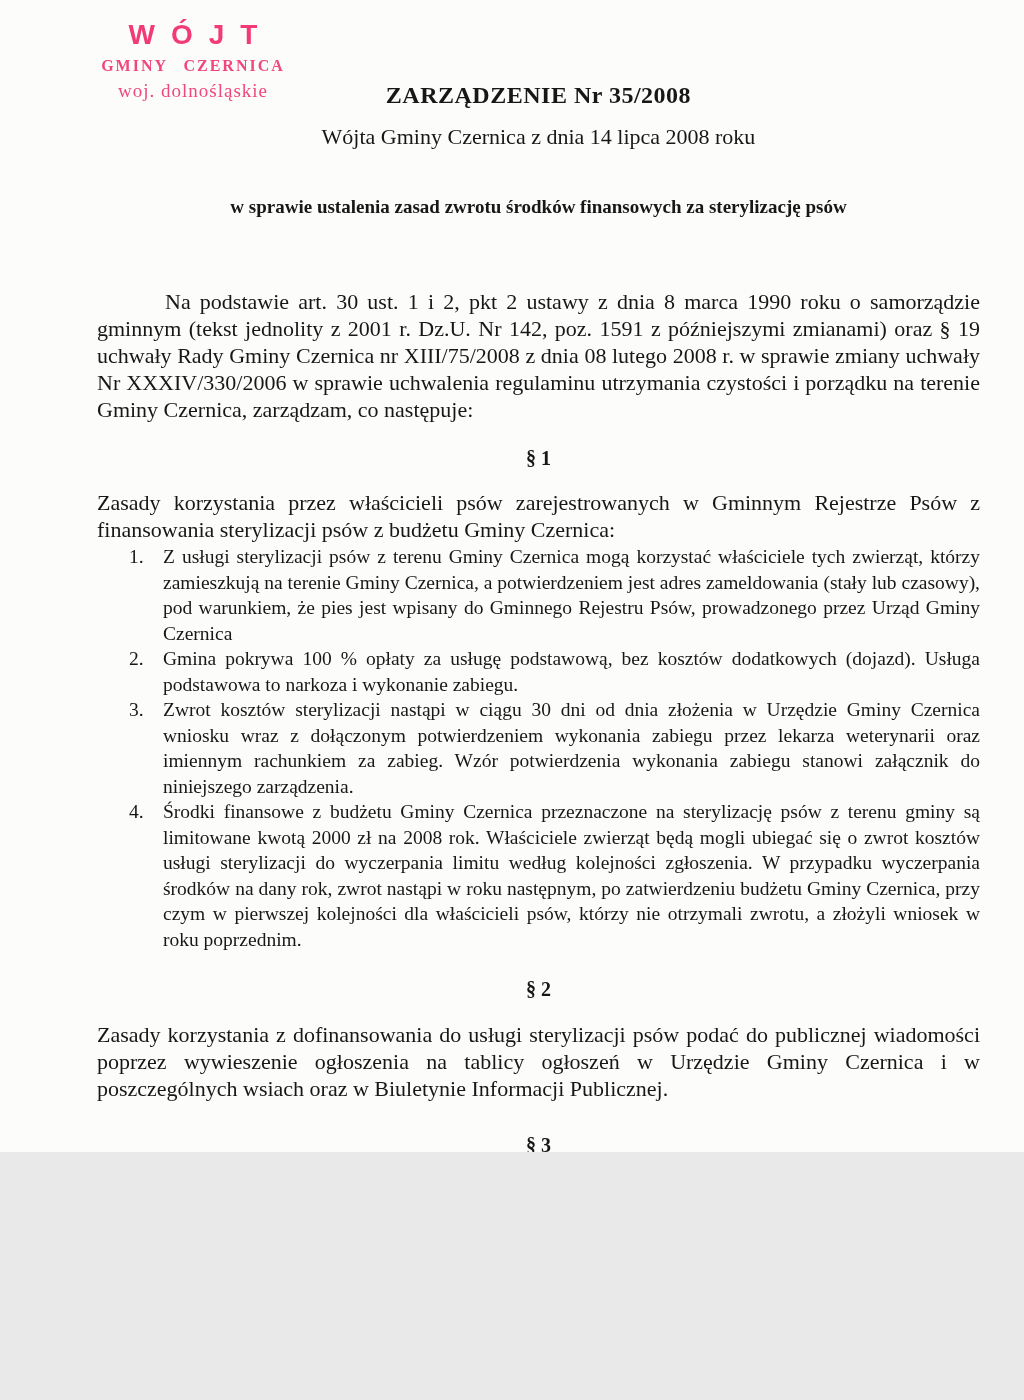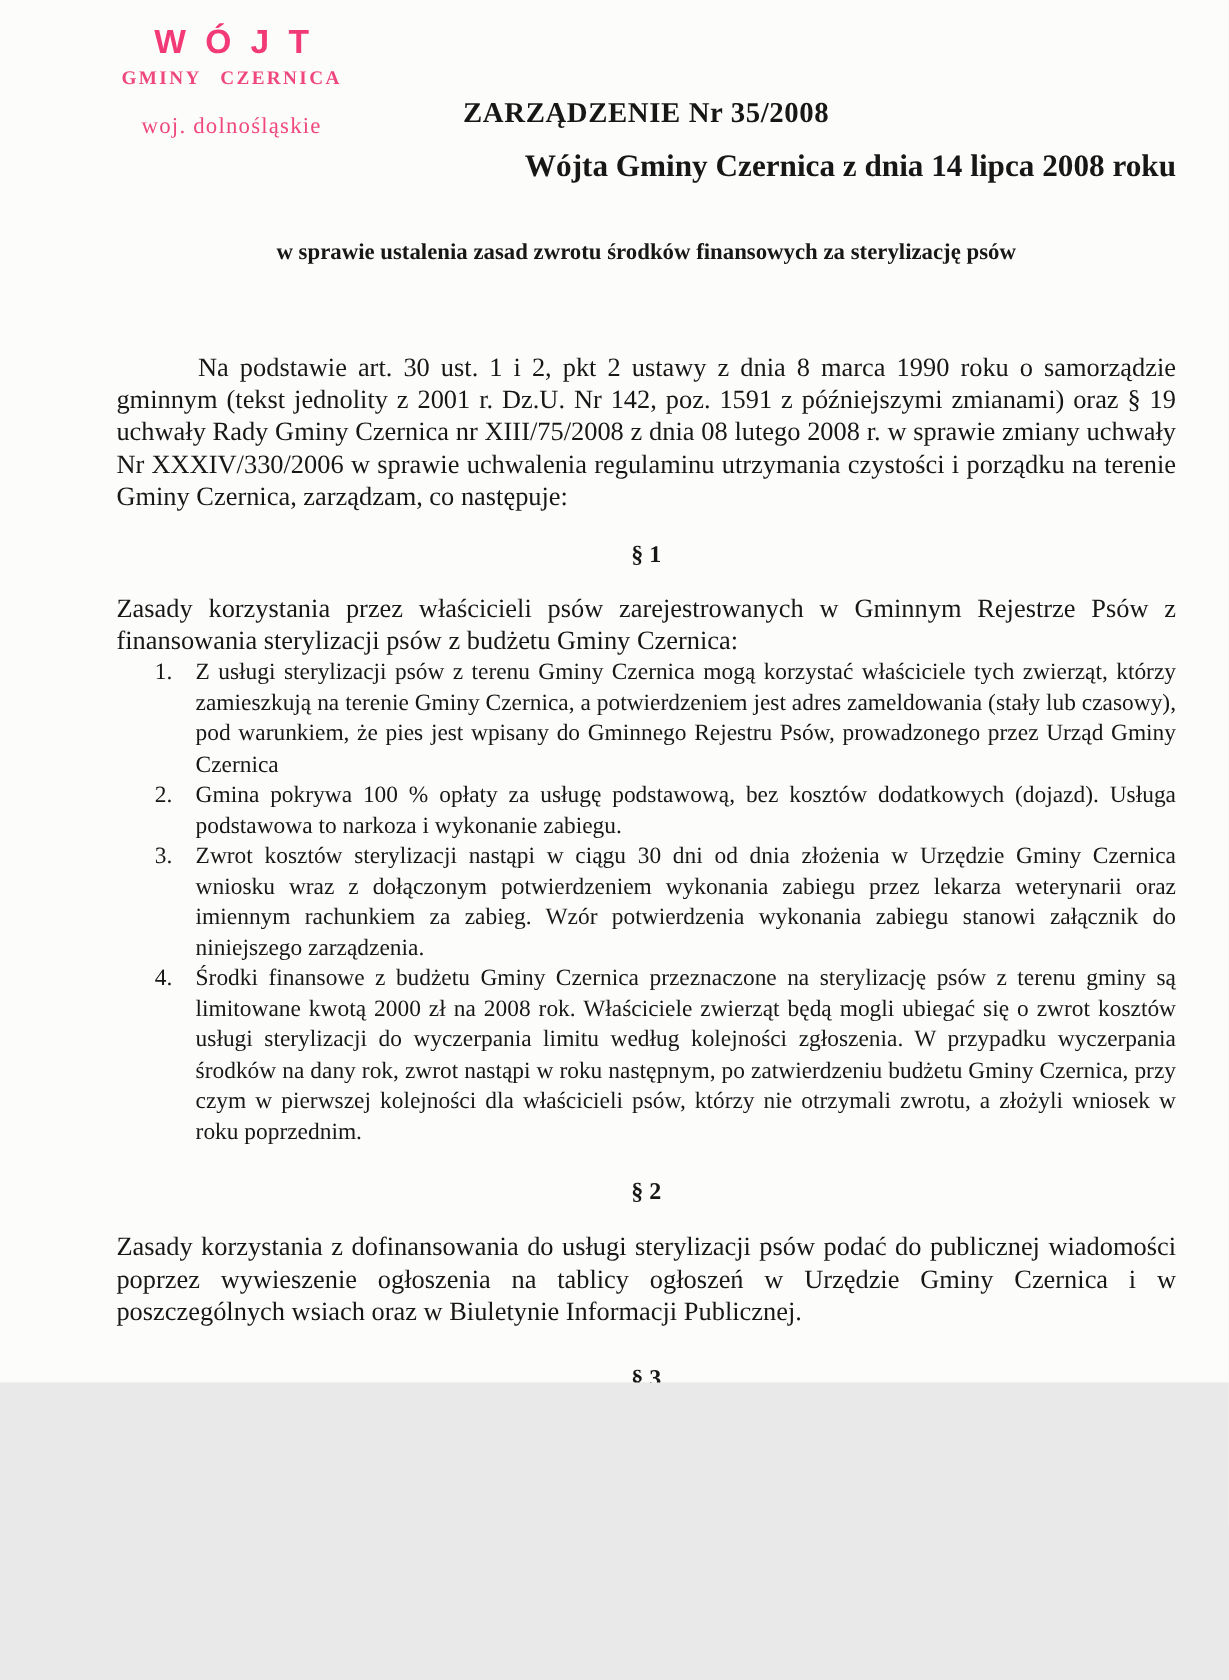--- a/index.html
+++ b/index.html
@@ -27,33 +27,33 @@
     letter-spacing: 16px; padding-left: 16px; 
     color: #f23a78;
   }
   .stamp-l2 {
     font-size: 16px; line-height: 27px; font-weight: bold;
     letter-spacing: 2px; word-spacing: 10px; margin-top: 2px;
     font-family: "Liberation Serif", serif;
   }
   .stamp-l3 {
     font-size: 19px; line-height: 22px;
-    letter-spacing: 1px; margin-top: 16px;
+    letter-spacing: 1px; margin-top: 1px;
   }
   
   .content {
     position: absolute; left: 97px; top: 0; width: 883px;
   }
   .title {
     margin: 82px 0 0 0; text-align: center;
     font-size: 24px; font-weight: bold; letter-spacing: 0.5px;
   }
   .subtitle {
-    margin: 15px 0 0 0; text-align: right;
-    font-size: 26px; font-weight: bold;
+    margin: 15px 0 0 0; text-align: center;
+    font-size: 22px; font-weight: normal;
   }
   .subject {
     margin: 46px 0 0 0; text-align: center;
     font-size: 19px; font-weight: bold;
   }
   .body-text {
     font-size: 22px; line-height: 27px;
     text-align: justify;
   }
   .intro {

